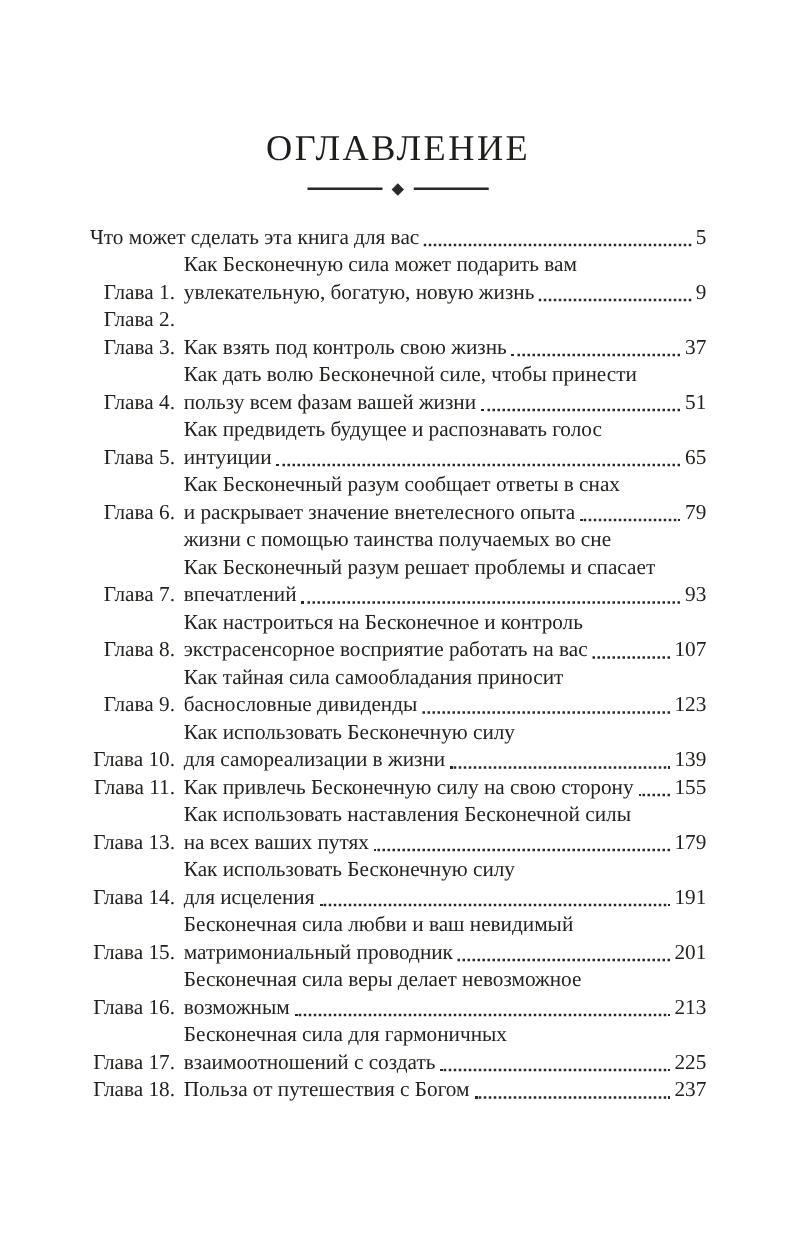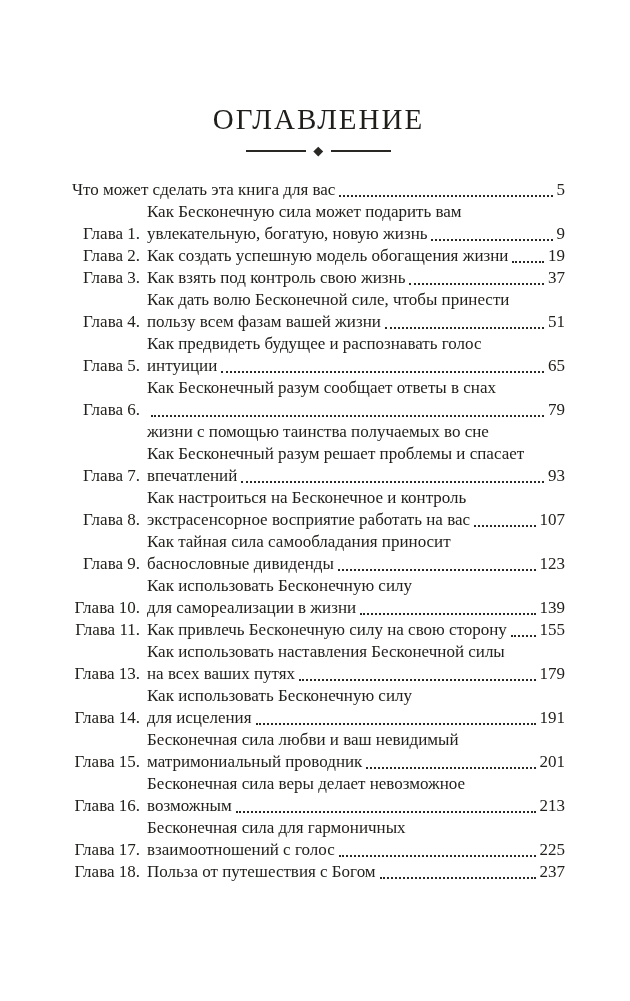--- a/index.html
+++ b/index.html
@@ -105,27 +105,20 @@
           </div>
           <div class="line">
             <span class="txt">увлекательную, богатую, новую жизнь</span>
             <span class="leader"></span>
             <span class="pg">9</span>
           </div>
         </div>
       </div>
       <div class="entry">
         <div class="lbl">Глава 2.</div>
-        <div class="bod">
-          <div class="line">
-            <span class="txt">Как создать успешную модель обогащения жизни</span>
-            <span class="leader"></span>
-            <span class="pg">19</span>
-          </div>
-        </div>
       </div>
       <div class="entry">
         <div class="lbl">Глава 3.</div>
         <div class="bod">
           <div class="line">
             <span class="txt">Как взять под контроль свою жизнь</span>
             <span class="leader"></span>
             <span class="pg">37</span>
           </div>
         </div>
@@ -156,20 +149,21 @@
           </div>
         </div>
       </div>
       <div class="entry">
         <div class="lbl">Глава 6.</div>
         <div class="bod">
           <div class="line">
             <span class="txt">Как Бесконечный разум сообщает ответы в снах</span>
           </div>
           <div class="line">
+            <span class="txt">и раскрывает значение внетелесного опыта</span>
             <span class="leader"></span>
             <span class="pg">79</span>
           </div>
         </div>
       </div>
       <div class="entry">
         <div class="lbl">Глава 7.</div>
         <div class="bod">
           <div class="line">
             <span class="txt">жизни с помощью таинства получаемых во сне</span>
@@ -285,21 +279,21 @@
           </div>
         </div>
       </div>
       <div class="entry">
         <div class="lbl">Глава 17.</div>
         <div class="bod">
           <div class="line">
             <span class="txt">Бесконечная сила для гармоничных</span>
           </div>
           <div class="line">
-            <span class="txt">взаимоотношений с голос</span>
+            <span class="txt">взаимоотношений с создать</span>
             <span class="leader"></span>
             <span class="pg">225</span>
           </div>
         </div>
       </div>
       <div class="entry">
         <div class="lbl">Глава 18.</div>
         <div class="bod">
           <div class="line">
             <span class="txt">Польза от путешествия с Богом</span>

